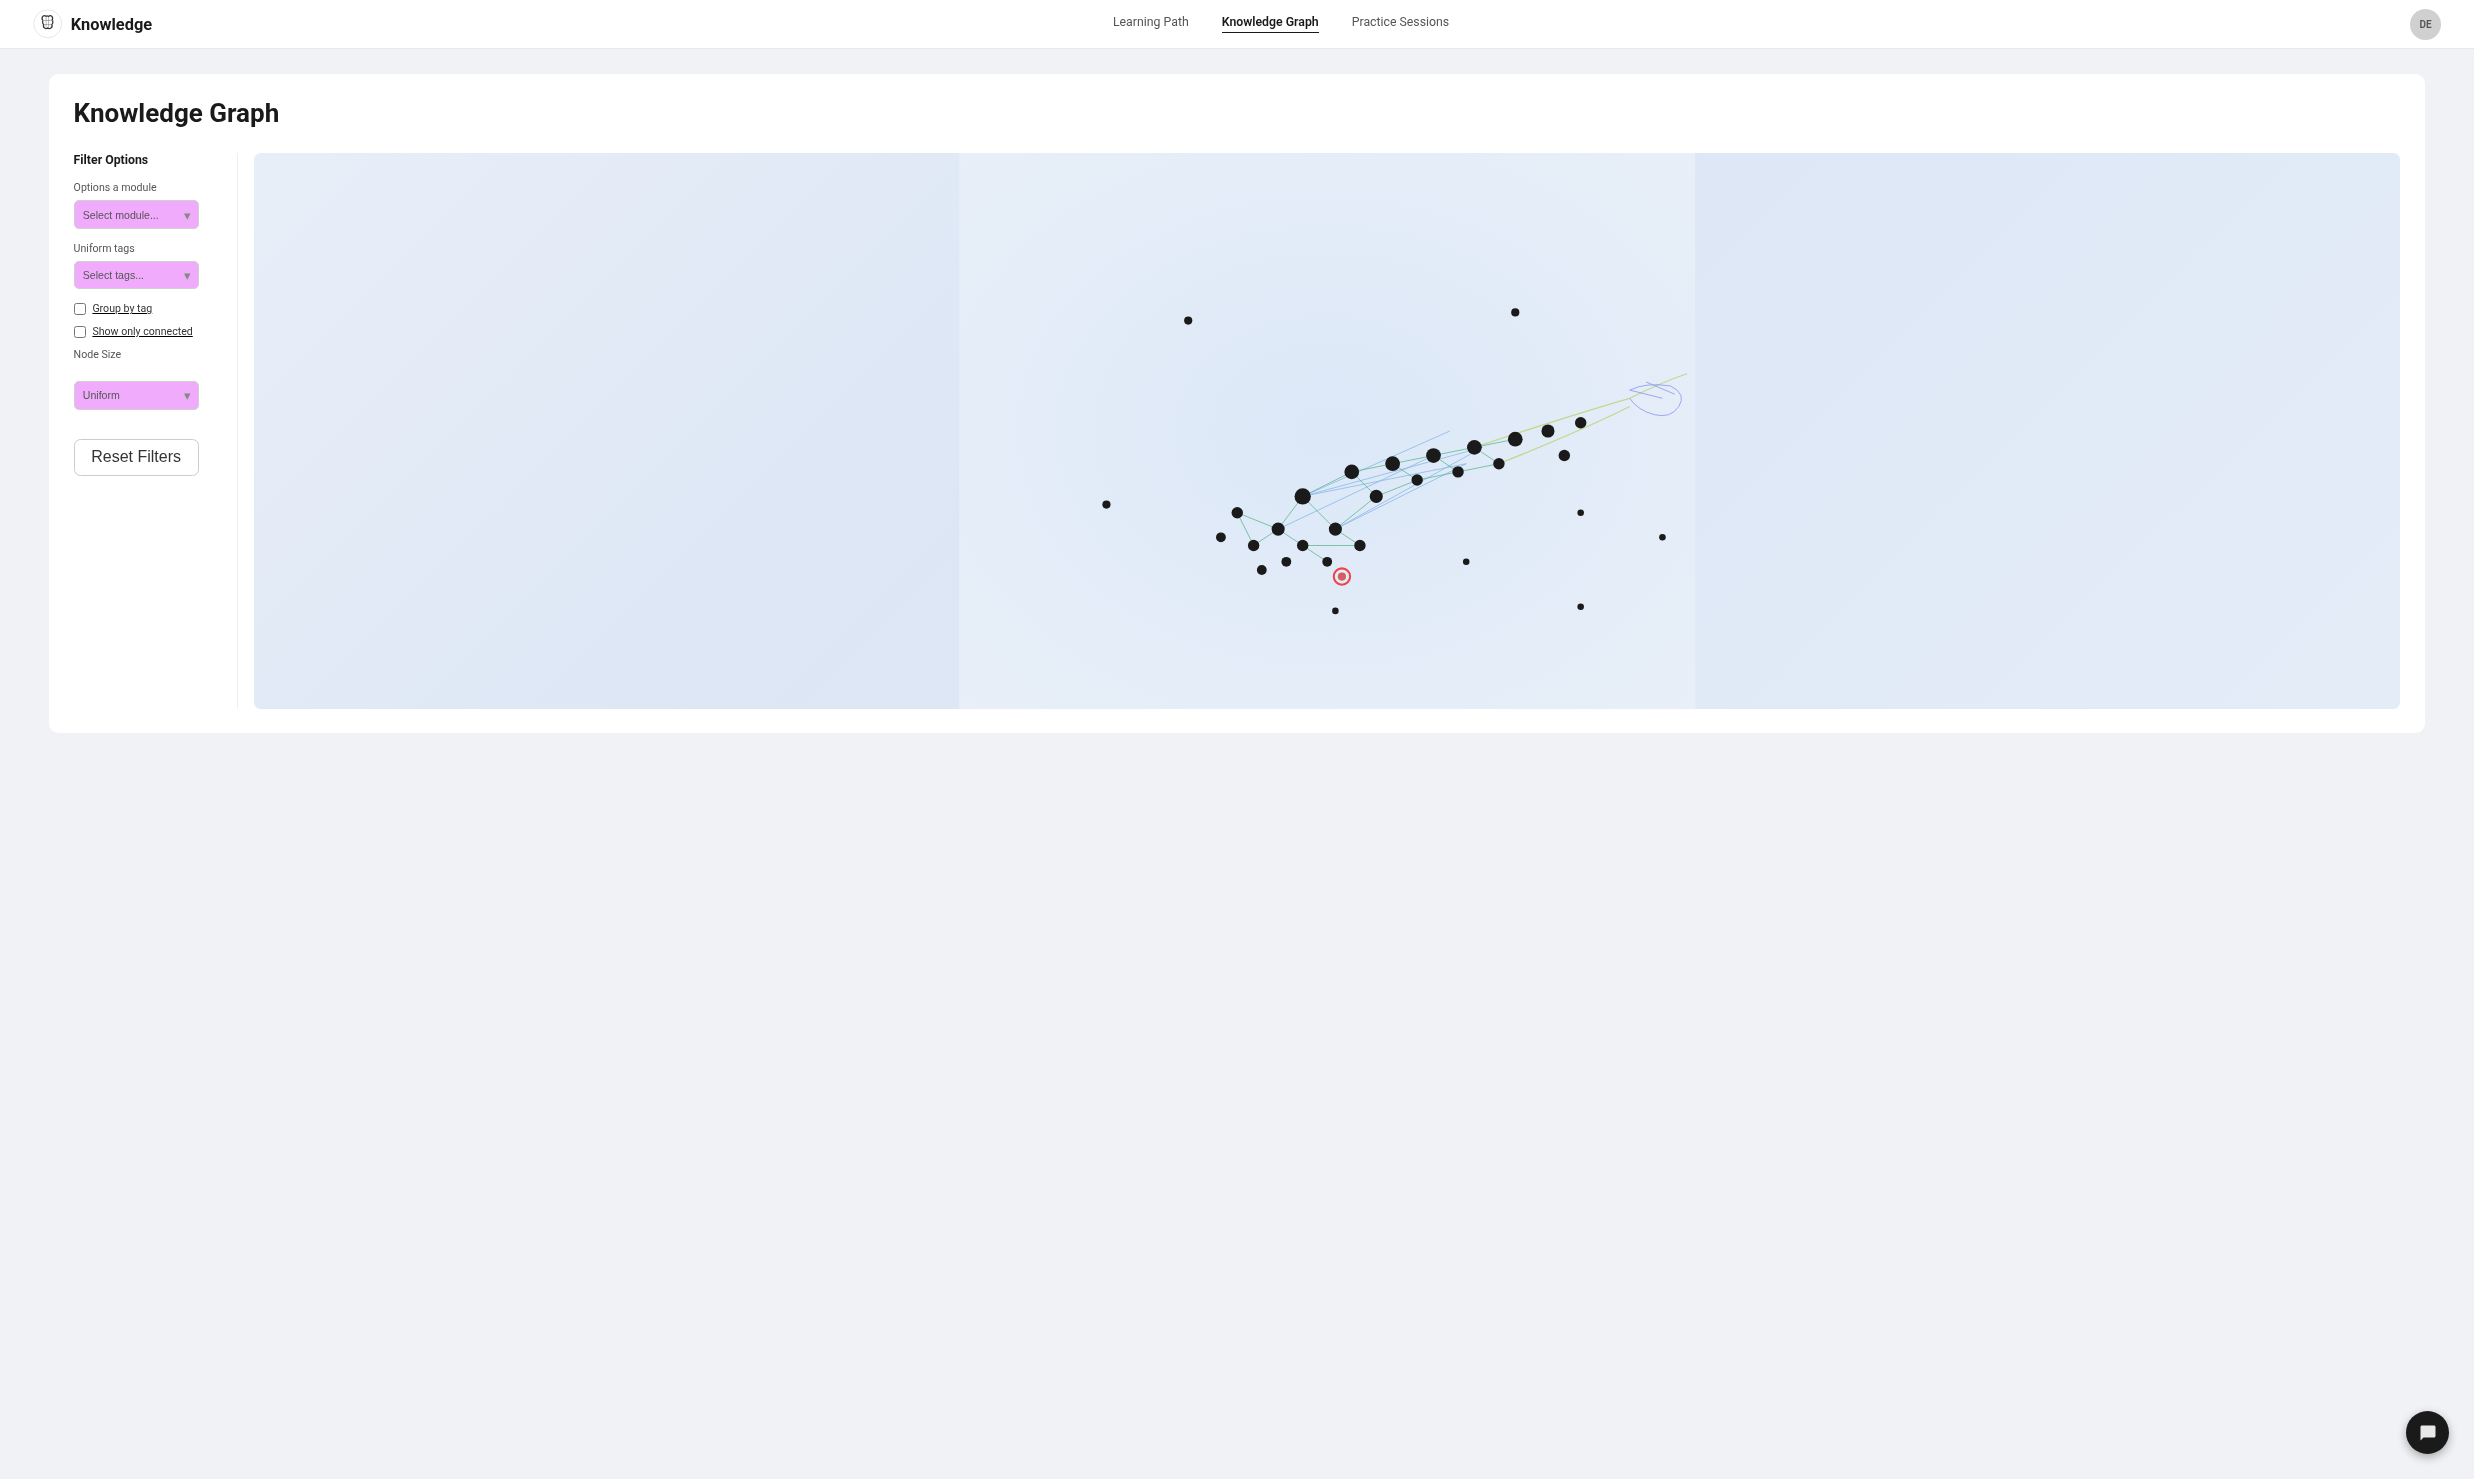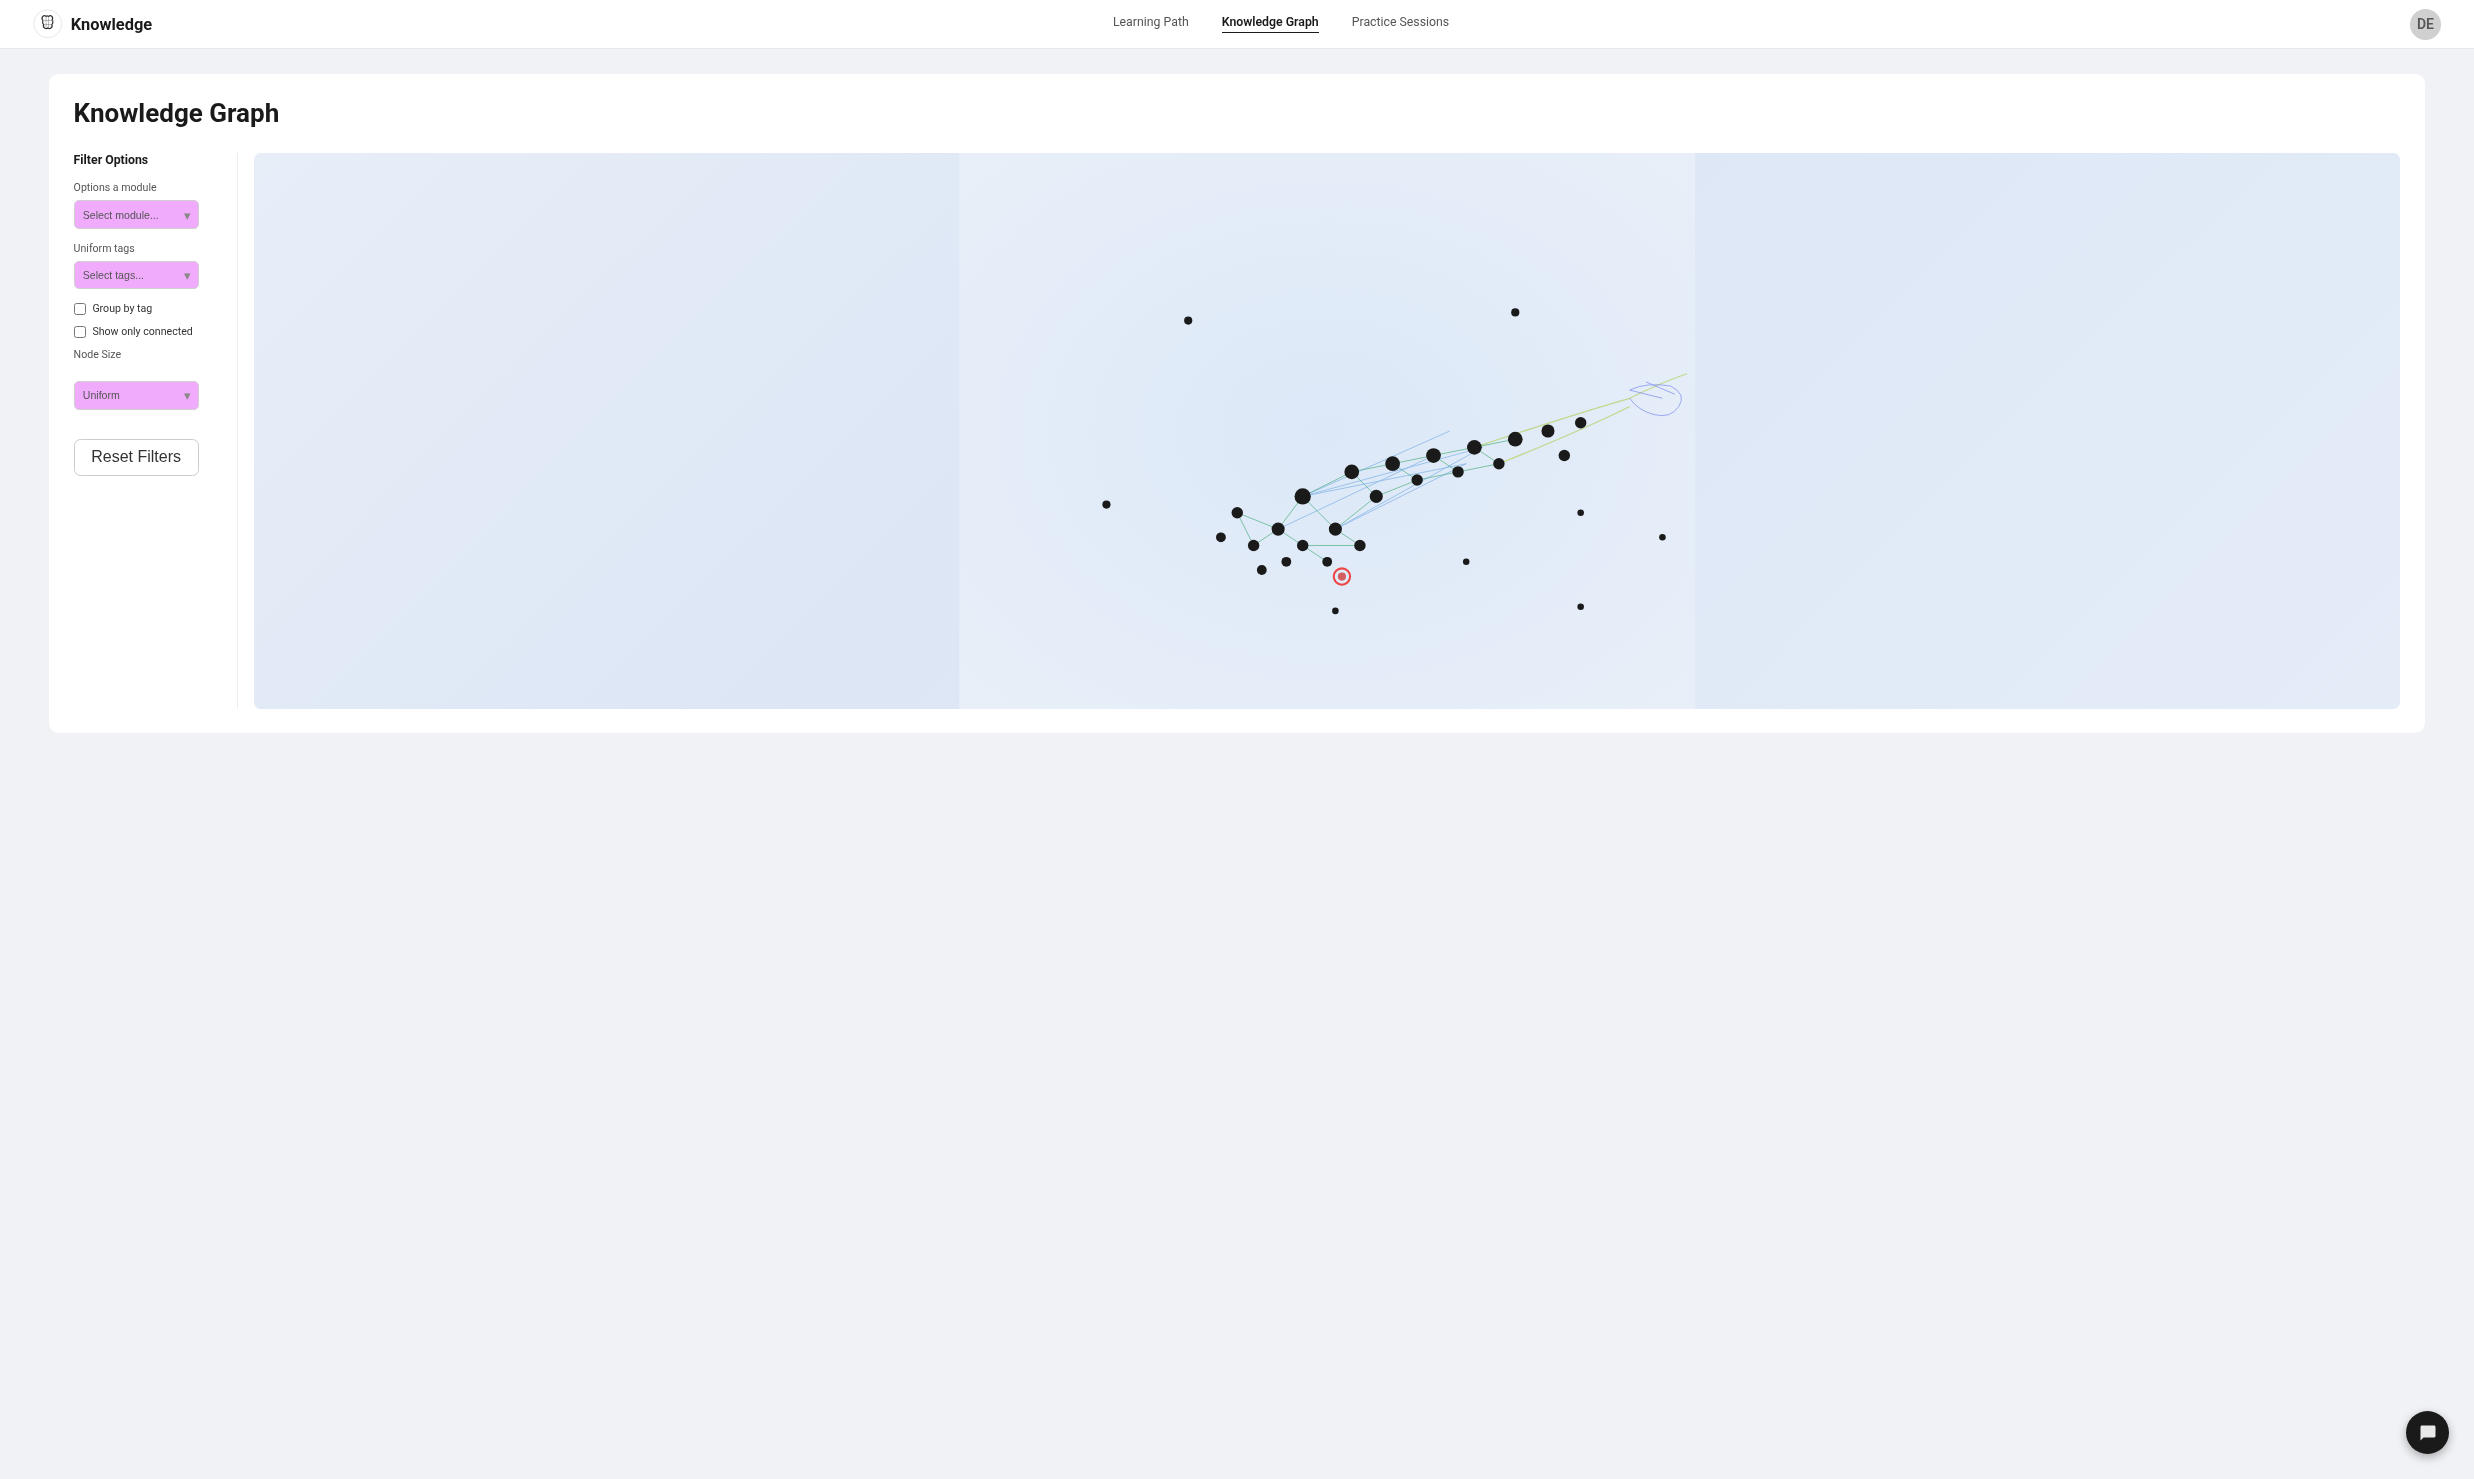--- a/index.html
+++ b/index.html
@@ -50,21 +50,21 @@
       border-bottom: 1.6px solid #1a1a1a;
     }
     .nav-avatar {
       width: 31px;
       height: 31px;
       border-radius: 50%;
       background: #d0d0d0;
       display: flex;
       align-items: center;
       justify-content: center;
-      font-size: 14px;
+      font-size: 10px;
       font-weight: 600;
       color: #555;
       cursor: pointer;
     }
     .nav-right {
       display: flex;
       align-items: center;
       gap: 16.4px;
     }
 
@@ -131,20 +131,21 @@
       transform: translateY(-50%);
       color: #888;
       pointer-events: none;
     }
     .checkbox-row {
       display: flex;
       align-items: center;
       gap: 6.5px;
       margin-bottom: 9.8px;
       cursor: pointer;
+      text-decoration: underline;
     }
     .checkbox-row input[type="checkbox"] {
       width: 12.3px;
       height: 12.3px;
       cursor: pointer;
       accent-color: #555;
     }
     .checkbox-label {
       font-size: 10.6px;
       color: #333;

